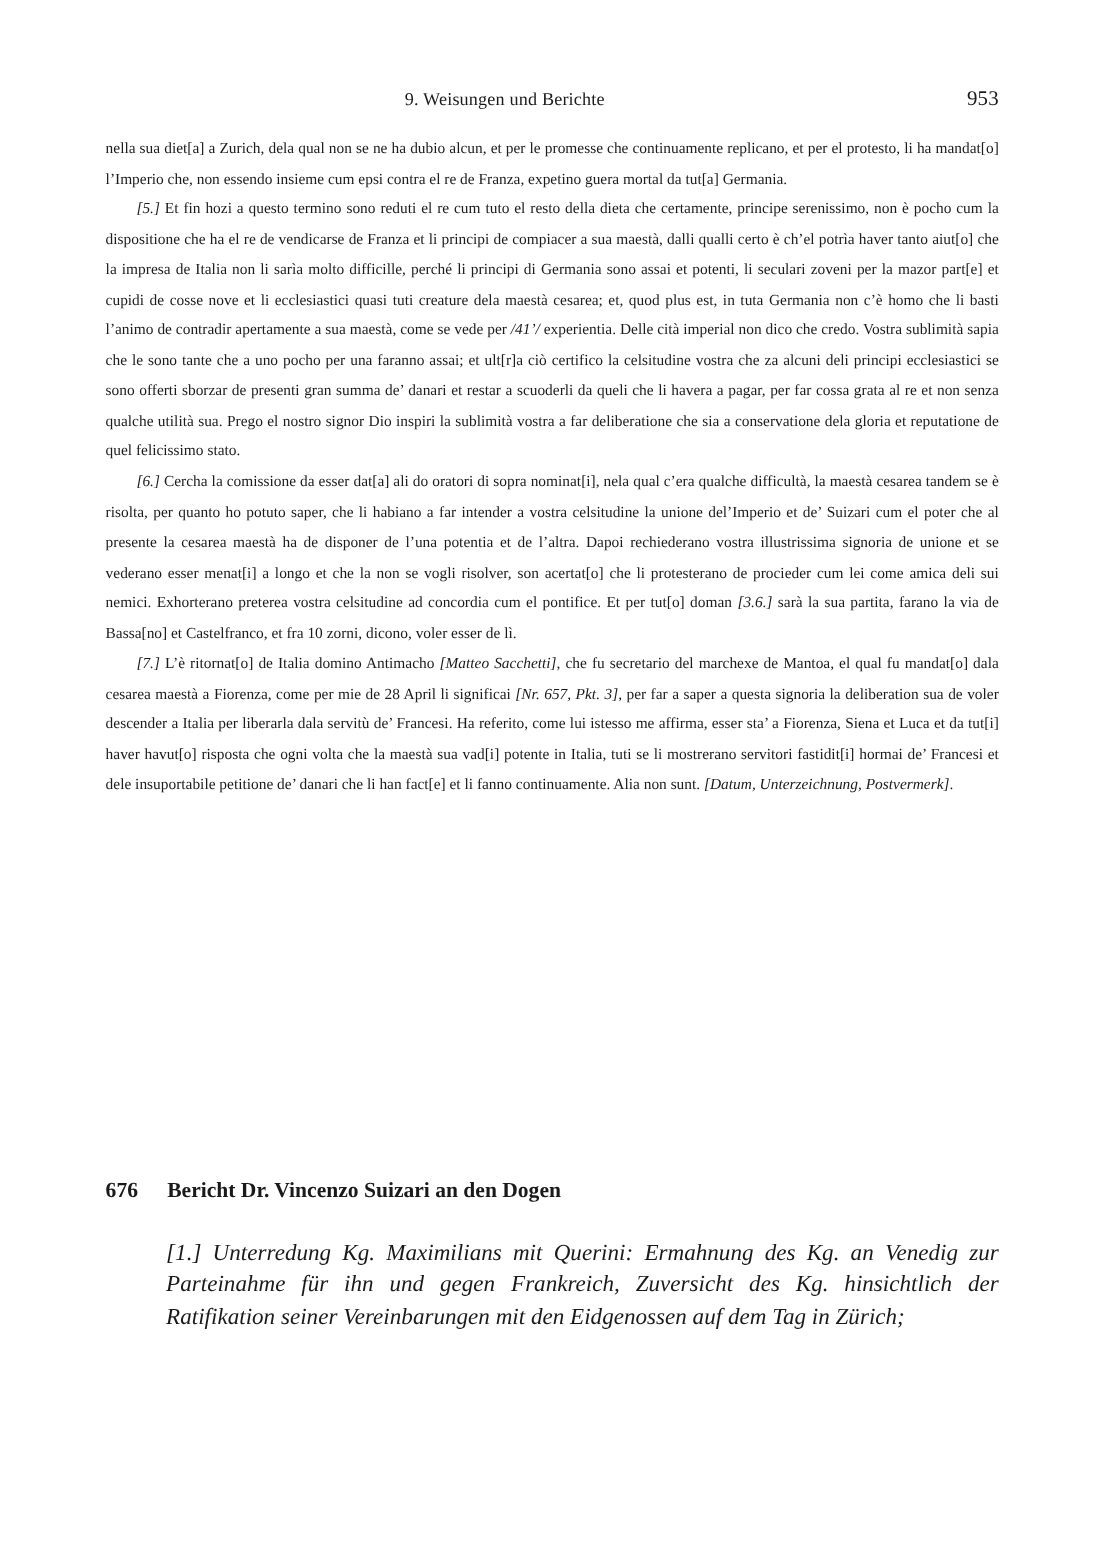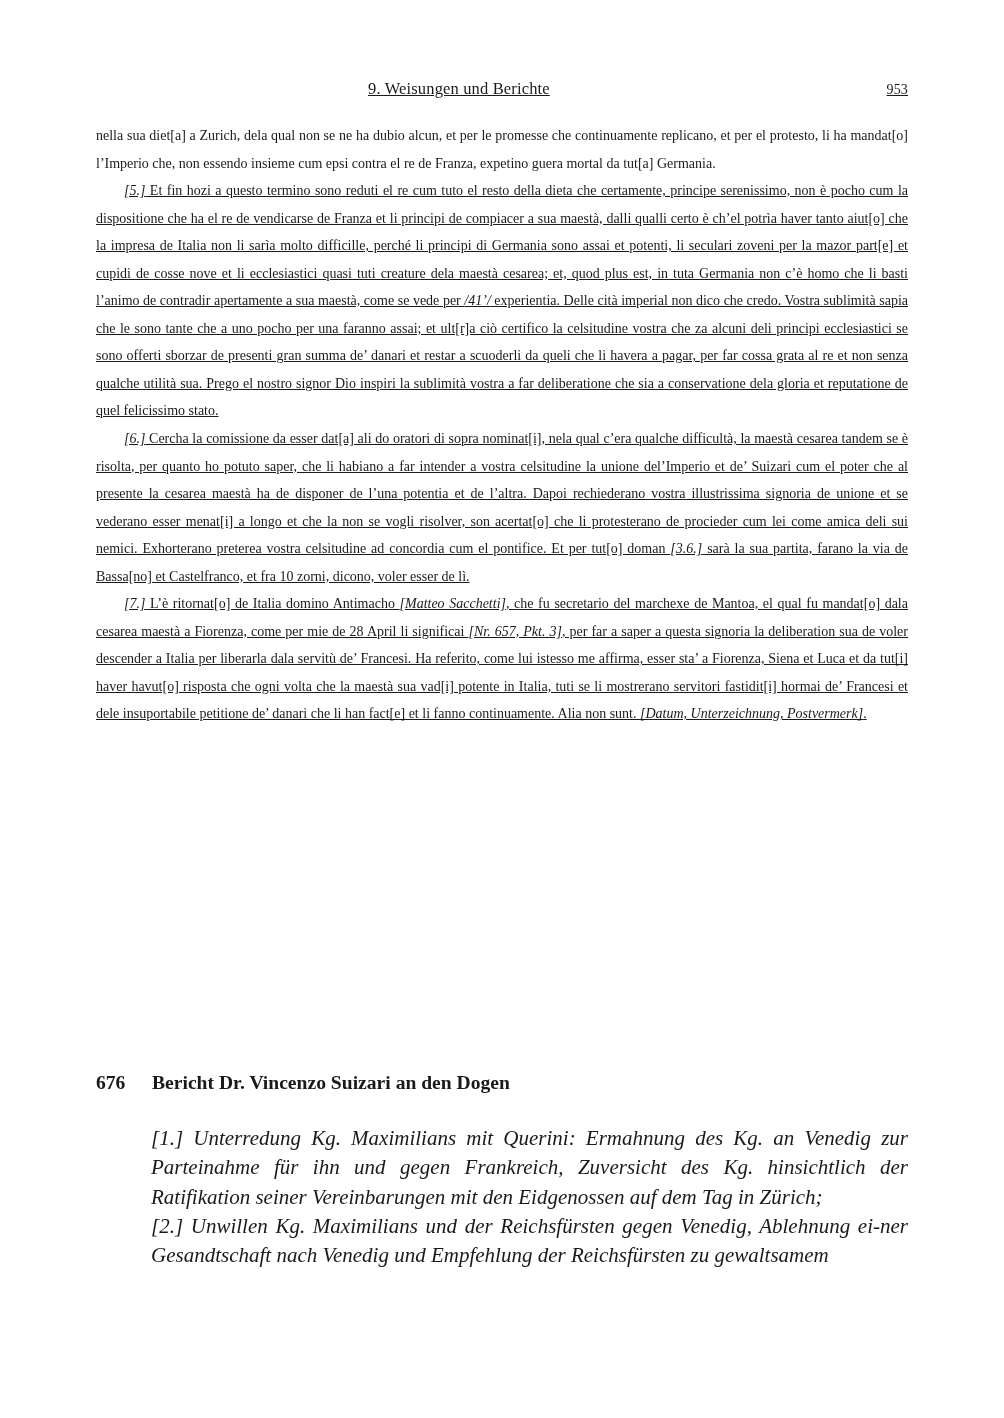--- a/index.html
+++ b/index.html
@@ -29,28 +29,27 @@
     position: absolute;
     left: 96px;
     top: 79px;
     width: 812px;
     height: 24px;
     display: flex;
     align-items: baseline;
     justify-content: space-between;
     font-size: 16.5px;
     letter-spacing: 0.15px;
-    text-decoration: underline;
   }
   .runhead-title {
     margin-left: 272px;
     white-space: nowrap;
   }
   .runhead-folio {
-    font-size: 14px;
+    font-size: 19px;
     white-space: nowrap;
   }
 
   
   .textcol {
     position: absolute;
     left: 96px;
     top: 122px;
     width: 812px;
   }
@@ -58,21 +57,20 @@
     margin: 0;
     font-size: 14px;
     line-height: 27.55px;
     text-align: justify;
     text-justify: inter-word;
     hyphens: manual;
     -webkit-hyphens: manual;
   }
   p.body.indent {
     text-indent: 28px;
-    text-decoration: underline;
   }
   i, .it {
     font-style: italic;
   }
 
   
   .sect {
     position: absolute;
     left: 96px;
     top: 1072px;
@@ -125,16 +123,15 @@
     <p class="body indent"><span class="it">[7.]</span><span> L’è ritornat[o] de Italia domino Antimacho </span><span class="it">[Matteo Sacchetti]</span><span>, che fu secretario del marchexe de Mantoa, el qual fu mandat[o] dala cesarea maestà a Fiorenza, come per mie de 28 April li significai </span><span class="it">[Nr. 657, Pkt. 3]</span><span>, per far a saper a questa signoria la deliberation sua de voler descender a Italia per liberarla dala servitù de’ Francesi. Ha referito, come lui istesso me affirma, esser sta’ a Fiorenza, Siena et Luca et da tut[i] haver havut[o] risposta che ogni volta che la maestà sua vad[i] potente in Italia, tuti se li mostrerano servitori fastidit[i] hormai de’ Francesi et dele insuportabile petitione de’ danari che li han fact[e] et li fanno continuamente. Alia non sunt. </span><span class="it">[Datum, Unterzeichnung, Postvermerk]</span><span>.</span></p>
   </div>
 
   <div class="sect">
     <span class="sect-num">676</span>
     <span class="sect-title">Bericht Dr. Vincenzo Suizari an den Dogen</span>
   </div>
 
   <div class="abstract">
     <p>[1.] Unterredung Kg. Maximilians mit Querini: Ermahnung des Kg. an Venedig zur Parteinahme für ihn und gegen Frankreich, Zuversicht des Kg. hinsichtlich der Ratifikation seiner Vereinbarungen mit den Eidgenossen auf dem Tag in Zürich;</p>
-    <p>[2.] Unwillen Kg. Maximilians und der Reichsfürsten gegen Venedig, Ablehnung ei-ner Gesandtschaft nach Venedig und Empfehlung der Reichsfürsten zu gewaltsamem</p>
   </div>
 
 </div>
 
 </body></html>

